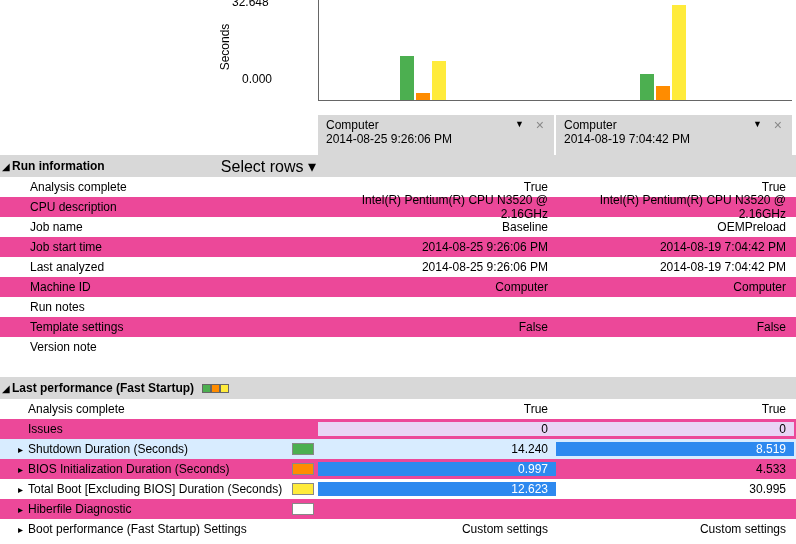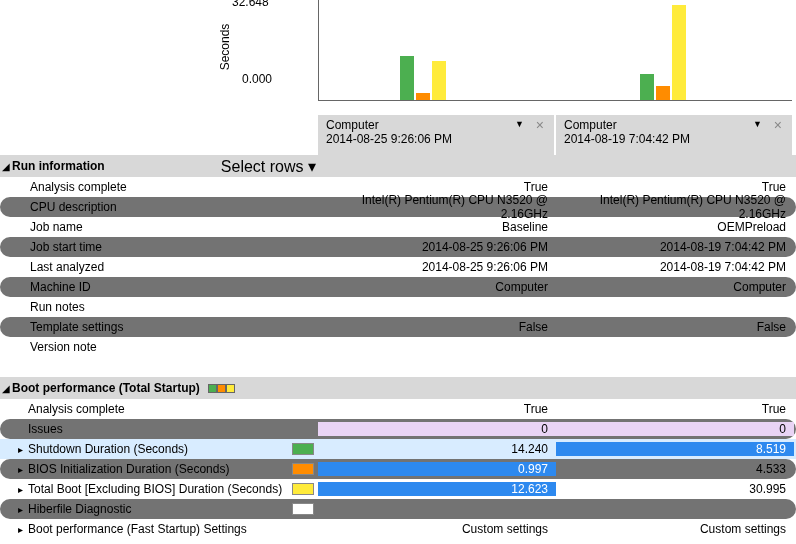--- a/index.html
+++ b/index.html
@@ -22,21 +22,21 @@
 .col-head-drop { position: absolute; right: 30px; top: 4px; font-size: 9px; cursor: pointer; }
 .col-head-close { position: absolute; right: 10px; top: 2px; font-size: 14px; color: #888; cursor: pointer; }
 .section-header { display: flex; align-items: center; height: 22px; background: #d8d8d8; padding-left: 2px; }
 .tri { width: 10px; display: inline-block; font-size: 10px; cursor: pointer; }
 .tri-right { width: 10px; display: inline-block; font-size: 10px; cursor: pointer; }
 .section-title { font-weight: bold; flex: 0 0 auto; }
 .select-rows { margin-left: auto; margin-right: 480px; font-size: 16px; cursor: pointer; }
 .legend-box { display: inline-flex; margin-left: 8px; }
 .legend-sq { width: 9px; height: 9px; border: 1px solid #666; }
 .row { display: flex; height: 20px; align-items: center; }
-.row.alt { background: #737373; border-radius: 10px; }
+.row.alt { background: #ec4899; }
 .row.sel { background: #d8ecff; }
 .label-cell { width: 318px; padding-left: 30px; position: relative; display: flex; align-items: center; }
 .label-cell.sub { padding-left: 18px; }
 .swatch { width: 22px; height: 12px; border: 1px solid #888; margin-left: auto; margin-right: 4px; }
 .val-cell { width: 238px; text-align: right; padding-right: 8px; }
 .val-cell.hl-blue { background: #2d89ef; color: #fff; }
 .val-cell.hl-violet { background: #e9d4f5; }
 </style>
 </head>
 <body>
@@ -127,21 +127,21 @@
       <div class="label-cell">Version note</div>
       <div class="val-cell"></div>
       <div class="val-cell"></div>
     </div>
   </div>
 
 <div style="height:20px"></div>
 
 <div class="section-header">
   <span class="tri">◢</span>
-  <span class="section-title">Boot performance (Total Startup)</span>
+  <span class="section-title">Last performance (Fast Startup)</span>
   <span class="legend-box">
     <span class="legend-sq" style="background:#4caf50"></span>
     <span class="legend-sq" style="background:#ff8c00"></span>
     <span class="legend-sq" style="background:#ffeb3b"></span>
   </span>
 </div>
 <div id="boot-perf-rows">
     <div class="row">
       <div class="label-cell sub">
         <span style="width: 10px; display: inline-block;"></span>

